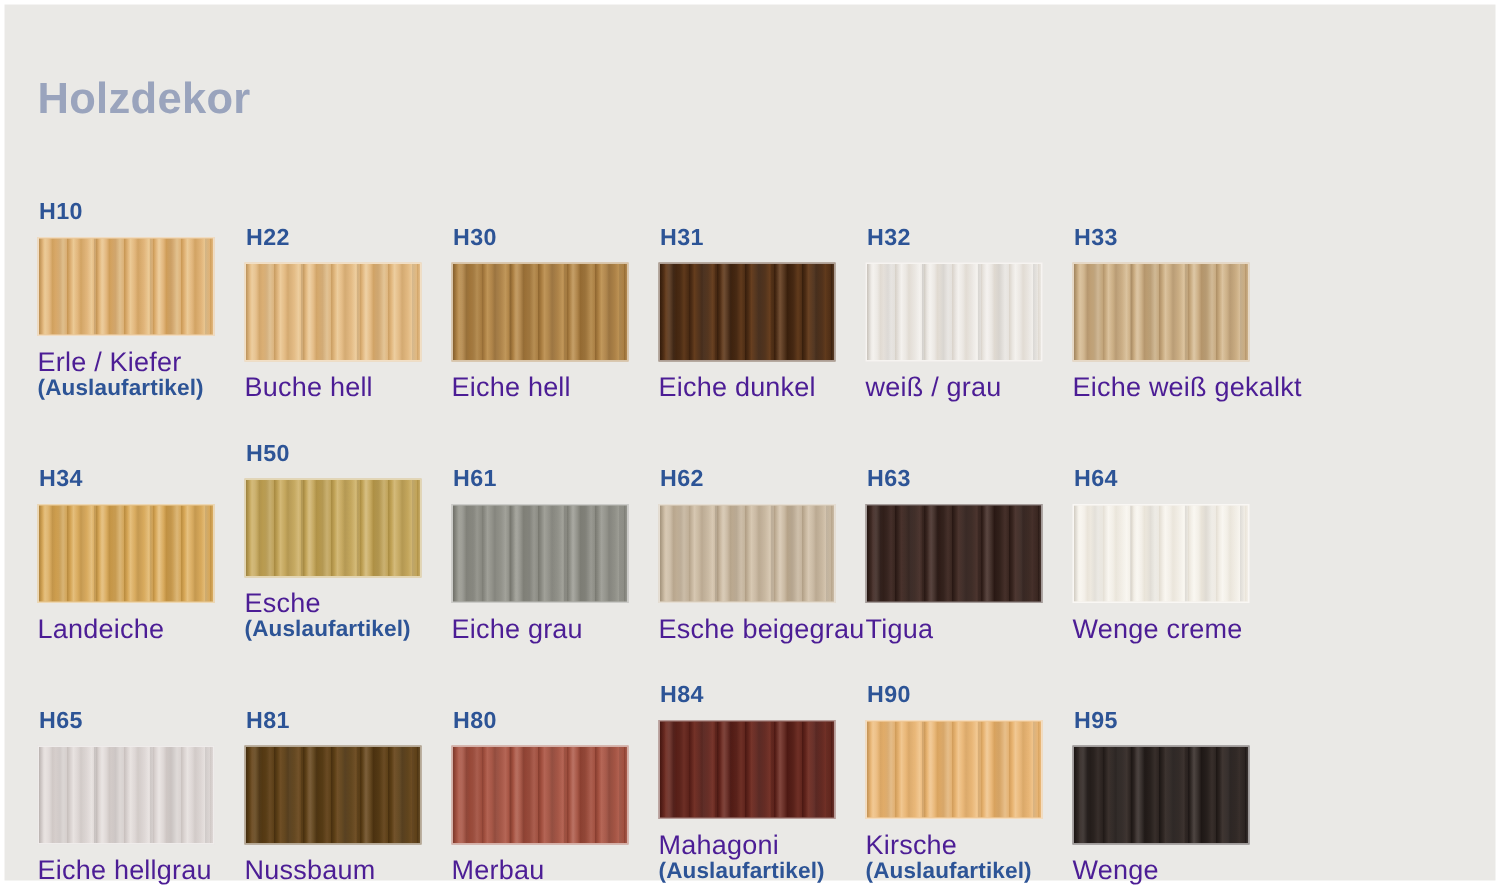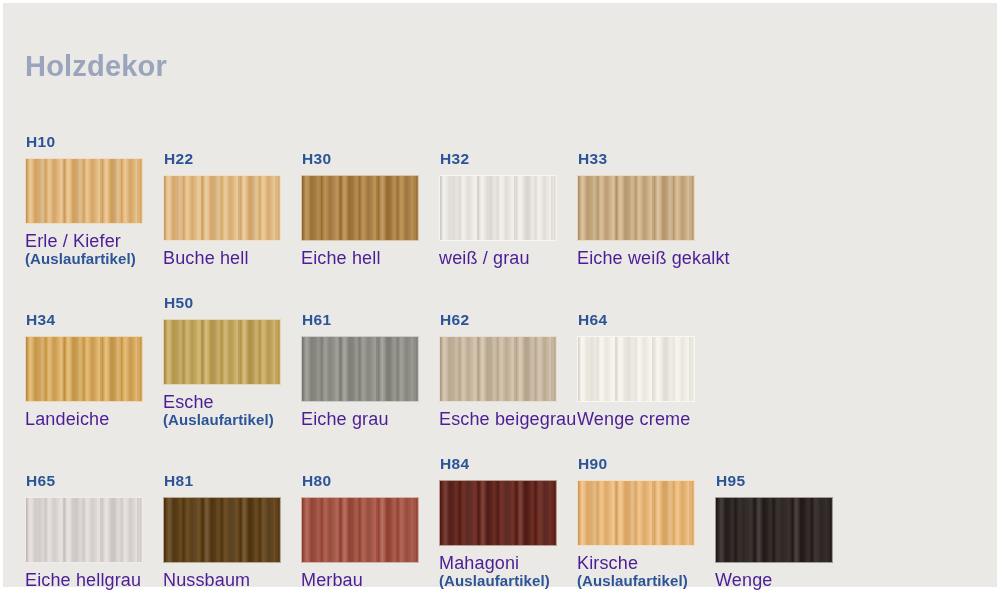--- a/index.html
+++ b/index.html
@@ -129,20 +129,28 @@
         </div>
         <div class="deco-cell">
           <div class="deco-code">H30</div>
           <div class="deco-swatch" style="background: rgb(171, 127, 66);">
             <div class="grain" style="background: repeating-linear-gradient(90deg, rgb(140, 99, 45) 0px, rgb(171, 127, 66) 2px, rgb(198, 156, 94) 4px, rgb(171, 127, 66) 7px, rgb(140, 99, 45) 9px, rgb(171, 127, 66) 13px, rgb(198, 156, 94) 16px, rgb(171, 127, 66) 19px); opacity: 0.75;"></div>
             <div class="grain" style="background: repeating-linear-gradient(90deg, rgba(0, 0, 0, 0.1) 0px, rgba(0, 0, 0, 0) 3px, rgba(255, 255, 255, 0.1) 6px, rgba(0, 0, 0, 0) 11px, rgba(0, 0, 0, 0.07) 14px, rgba(0, 0, 0, 0) 23px, rgba(255, 255, 255, 0.08) 29px, rgba(0, 0, 0, 0) 37px);"></div>
           </div>
           <div class="deco-caption">Eiche hell</div>
         </div>
         <div class="deco-cell">
+          <div class="deco-code">H31</div>
+          <div class="deco-swatch" style="background: rgb(76, 44, 20);">
+            <div class="grain" style="background: repeating-linear-gradient(90deg, rgb(51, 27, 10) 0px, rgb(76, 44, 20) 2px, rgb(109, 66, 32) 4px, rgb(76, 44, 20) 7px, rgb(51, 27, 10) 9px, rgb(76, 44, 20) 13px, rgb(109, 66, 32) 16px, rgb(76, 44, 20) 19px); opacity: 0.75;"></div>
+            <div class="grain" style="background: repeating-linear-gradient(90deg, rgba(0, 0, 0, 0.1) 0px, rgba(0, 0, 0, 0) 3px, rgba(255, 255, 255, 0.1) 6px, rgba(0, 0, 0, 0) 11px, rgba(0, 0, 0, 0.07) 14px, rgba(0, 0, 0, 0) 23px, rgba(255, 255, 255, 0.08) 29px, rgba(0, 0, 0, 0) 37px);"></div>
+          </div>
+          <div class="deco-caption">Eiche dunkel</div>
+        </div>
+        <div class="deco-cell">
           <div class="deco-code">H32</div>
           <div class="deco-swatch" style="background: rgb(234, 230, 225);">
             <div class="grain" style="background: repeating-linear-gradient(90deg, rgb(220, 213, 203) 0px, rgb(234, 230, 225) 2px, rgb(247, 245, 242) 4px, rgb(234, 230, 225) 7px, rgb(220, 213, 203) 9px, rgb(234, 230, 225) 13px, rgb(247, 245, 242) 16px, rgb(234, 230, 225) 19px); opacity: 0.75;"></div>
             <div class="grain" style="background: repeating-linear-gradient(90deg, rgba(0, 0, 0, 0.1) 0px, rgba(0, 0, 0, 0) 3px, rgba(255, 255, 255, 0.1) 6px, rgba(0, 0, 0, 0) 11px, rgba(0, 0, 0, 0.07) 14px, rgba(0, 0, 0, 0) 23px, rgba(255, 255, 255, 0.08) 29px, rgba(0, 0, 0, 0) 37px);"></div>
           </div>
           <div class="deco-caption">weiß / grau</div>
         </div>
         <div class="deco-cell">
           <div class="deco-code">H33</div>
           <div class="deco-swatch" style="background: rgb(201, 171, 128);">
@@ -178,20 +186,28 @@
           </div>
           <div class="deco-caption">Eiche grau</div>
         </div>
         <div class="deco-cell">
           <div class="deco-code">H62</div>
           <div class="deco-swatch" style="background: rgb(199, 182, 158);">
             <div class="grain" style="background: repeating-linear-gradient(90deg, rgb(176, 157, 131) 0px, rgb(199, 182, 158) 2px, rgb(220, 205, 184) 4px, rgb(199, 182, 158) 7px, rgb(176, 157, 131) 9px, rgb(199, 182, 158) 13px, rgb(220, 205, 184) 16px, rgb(199, 182, 158) 19px); opacity: 0.75;"></div>
             <div class="grain" style="background: repeating-linear-gradient(90deg, rgba(0, 0, 0, 0.1) 0px, rgba(0, 0, 0, 0) 3px, rgba(255, 255, 255, 0.1) 6px, rgba(0, 0, 0, 0) 11px, rgba(0, 0, 0, 0.07) 14px, rgba(0, 0, 0, 0) 23px, rgba(255, 255, 255, 0.08) 29px, rgba(0, 0, 0, 0) 37px);"></div>
           </div>
           <div class="deco-caption">Esche beigegrau</div>
+        </div>
+        <div class="deco-cell">
+          <div class="deco-code">H63</div>
+          <div class="deco-swatch" style="background: rgb(56, 37, 31);">
+            <div class="grain" style="background: repeating-linear-gradient(90deg, rgb(36, 20, 16) 0px, rgb(56, 37, 31) 2px, rgb(78, 54, 48) 4px, rgb(56, 37, 31) 7px, rgb(36, 20, 16) 9px, rgb(56, 37, 31) 13px, rgb(78, 54, 48) 16px, rgb(56, 37, 31) 19px); opacity: 0.75;"></div>
+            <div class="grain" style="background: repeating-linear-gradient(90deg, rgba(0, 0, 0, 0.1) 0px, rgba(0, 0, 0, 0) 3px, rgba(255, 255, 255, 0.1) 6px, rgba(0, 0, 0, 0) 11px, rgba(0, 0, 0, 0.07) 14px, rgba(0, 0, 0, 0) 23px, rgba(255, 255, 255, 0.08) 29px, rgba(0, 0, 0, 0) 37px);"></div>
+          </div>
+          <div class="deco-caption">Tigua</div>
         </div>
         <div class="deco-cell">
           <div class="deco-code">H64</div>
           <div class="deco-swatch" style="background: rgb(242, 238, 230);">
             <div class="grain" style="background: repeating-linear-gradient(90deg, rgb(230, 224, 212) 0px, rgb(242, 238, 230) 2px, rgb(251, 249, 244) 4px, rgb(242, 238, 230) 7px, rgb(230, 224, 212) 9px, rgb(242, 238, 230) 13px, rgb(251, 249, 244) 16px, rgb(242, 238, 230) 19px); opacity: 0.75;"></div>
             <div class="grain" style="background: repeating-linear-gradient(90deg, rgba(0, 0, 0, 0.1) 0px, rgba(0, 0, 0, 0) 3px, rgba(255, 255, 255, 0.1) 6px, rgba(0, 0, 0, 0) 11px, rgba(0, 0, 0, 0.07) 14px, rgba(0, 0, 0, 0) 23px, rgba(255, 255, 255, 0.08) 29px, rgba(0, 0, 0, 0) 37px);"></div>
           </div>
           <div class="deco-caption">Wenge creme</div>
         </div>
       </div>

